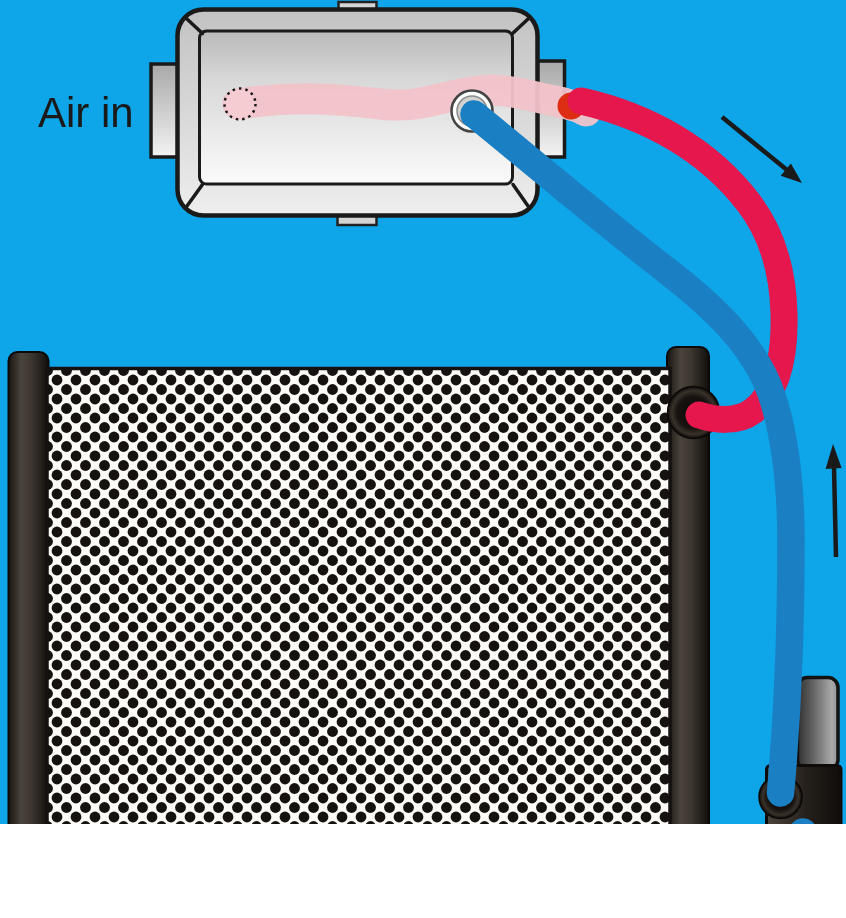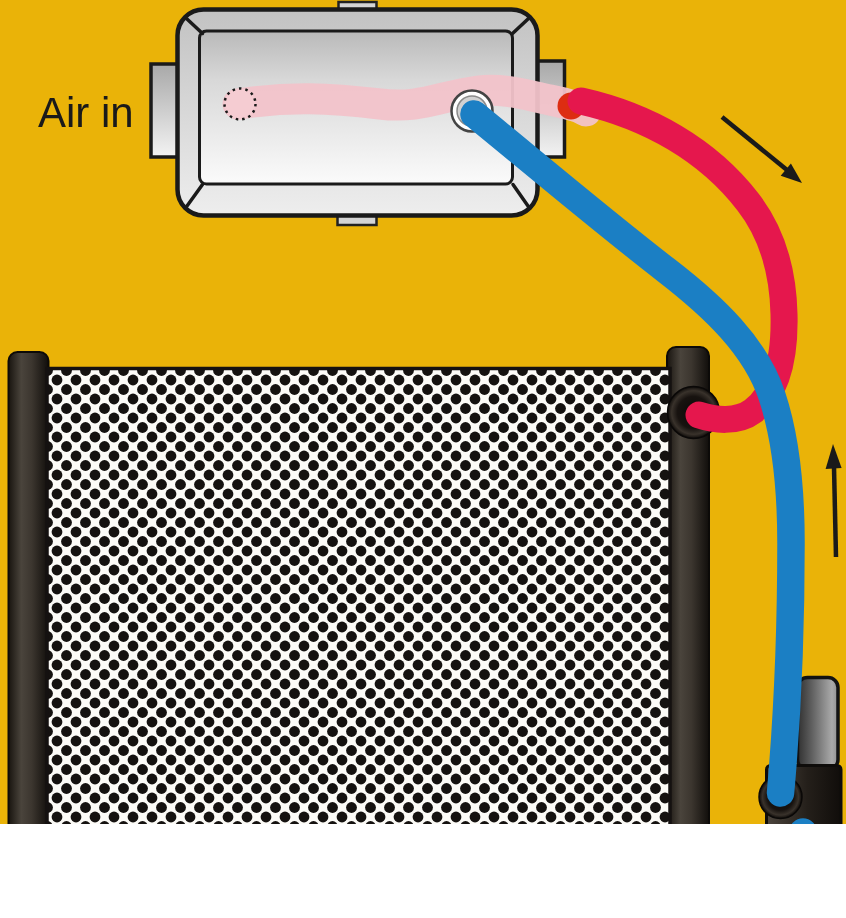--- a/index.html
+++ b/index.html
@@ -1,16 +1,16 @@
 <!DOCTYPE html>
 <html><head>
 <meta charset="utf-8">
 <style>
   html,body{margin:0;padding:0;background:#ffffff;}
-  .stage{position:relative;width:846px;height:824px;background:#eab308;overflow:hidden;
+  .stage{position:relative;width:846px;height:824px;background:#0ea5e9;overflow:hidden;
          font-family:"Liberation Sans", sans-serif;}
   svg{display:block;position:absolute;left:0;top:0;}
   .air-label{font-family:"Liberation Sans", sans-serif;font-size:42px;fill:#1a1a1a;}
 </style>
 </head>
 <body>
 
 <div class="stage">
 <svg width="846" height="918" viewBox="0 0 846 918" xmlns="http://www.w3.org/2000/svg">
   <defs>

